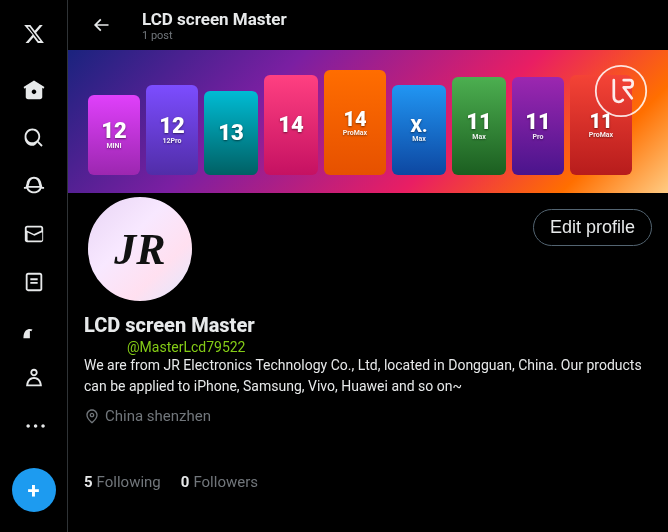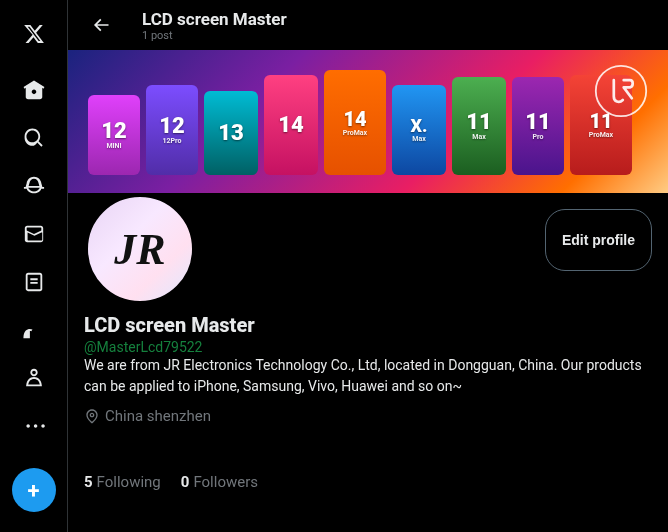--- a/index.html
+++ b/index.html
@@ -176,37 +176,38 @@
       font-style: italic;
     }
 
     .edit-profile-btn {
       position: absolute;
       right: 0;
       top: 16px;
       background: transparent;
       border: 1px solid #536471;
       color: #e7e9ea;
-      padding: 22px 16px;
+      padding: 7px 16px;
       border-radius: 20px;
-      font-size: 14px;
-      font-weight: 700;
+      font-size: 18px;
+      font-weight: 400;
       cursor: pointer;
     }
 
     .profile-name {
       color: #e7e9ea;
       font-size: 20px;
       font-weight: 800;
       margin-top: 2px;
     }
     .profile-handle {
-      color: #15803d;
+      color: #84cc16;
       font-size: 14px;
       margin-top: 2px;
+      margin-left: 43px;
     }
     .profile-bio {
       color: #e7e9ea;
       font-size: 14px;
       line-height: 1.5;
       margin-top: 0;
     }
     .profile-meta {
       display: flex;
       align-items: center;

